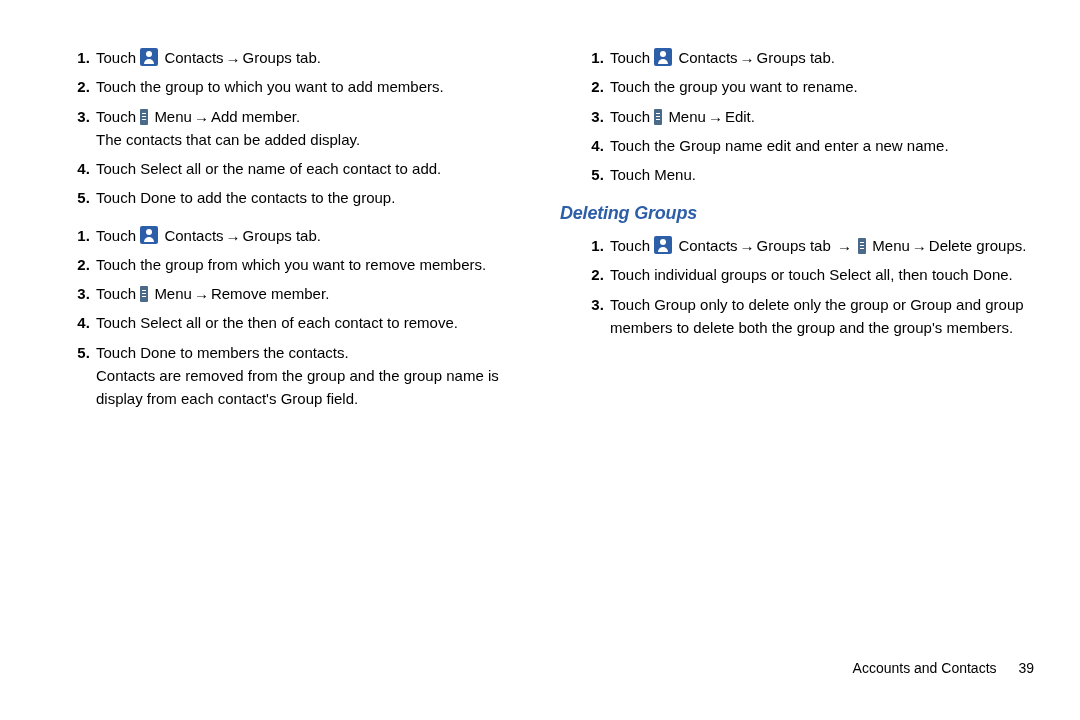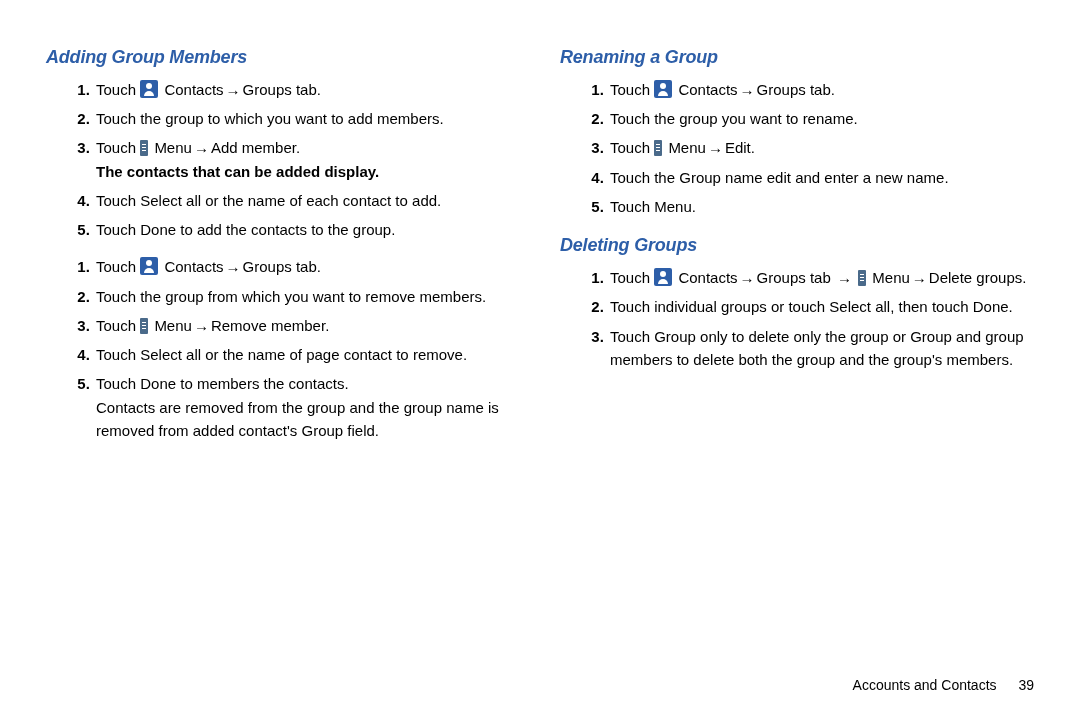--- a/index.html
+++ b/index.html
@@ -95,37 +95,36 @@
     height: 1px;
     background: #fff;
     box-shadow: 0 3px 0 #fff, 0 6px 0 #fff;
   }
   .arrow {
     font-weight: 700;
     margin: 0 2px;
   }
   .footer {
     position: absolute;
-    bottom: 23px;
+    bottom: 40px;
     right: 46px;
     font-size: 14px;
   }
   .footer .pg {
     margin-left: 18px;
   }
-  .sub { margin-left: 0; font-weight: bold; }
+  .sub { margin-left: 0; }
 </style>
 </head>
 <body>
 
 <div class="columns">
 
   <div class="col">
 
-    <h3>Adding Group Members</h3>
 
     <ol>
       <li>
         <span>Touch </span><span class="icon-contact"></span>
         <span class="bold">Contacts</span><span class="arrow bold">→</span><span class="bold">Groups</span><span> tab.</span>
       </li>
       <li>Touch the group to which you want to add members.</li>
       <li>
         <span>Touch </span><span class="icon-menu"></span>
         <span class="bold">Menu</span><span class="arrow bold">→</span><span class="bold">Add member</span>.<br>
@@ -143,32 +142,31 @@
       <li>
         <span>Touch </span><span class="icon-contact"></span>
         <span class="bold">Contacts</span><span class="arrow bold">→</span><span class="bold">Groups</span><span> tab.</span>
       </li>
       <li>Touch the group from which you want to remove members.</li>
       <li>
         <span>Touch </span><span class="icon-menu"></span>
         <span class="bold">Menu</span><span class="arrow bold">→</span><span class="bold">Remove member</span>.
       </li>
       <li>
-        <span>Touch </span><span class="bold">Select all</span><span> or the name of page contact to remove.</span>
+        <span>Touch </span><span class="bold">Select all</span><span> or the then of each contact to remove.</span>
       </li>
       <li>
         <span>Touch </span><span class="bold">Done</span><span> to members the contacts.</span><br>
-        <span>Contacts are removed from the group and the group name is removed from added contact's </span><span class="bold">Group</span><span> field.</span>
+        <span>Contacts are removed from the group and the group name is display from each contact's </span><span class="bold">Group</span><span> field.</span>
       </li>
     </ol>
   </div>
 
   <div class="col">
 
-    <h3>Renaming a Group</h3>
     <ol>
       <li>
         <span>Touch </span><span class="icon-contact"></span>
         <span class="bold">Contacts</span><span class="arrow bold">→</span><span class="bold">Groups</span><span> tab.</span>
       </li>
       <li>Touch the group you want to rename.</li>
       <li>
         <span>Touch </span><span class="icon-menu"></span>
         <span class="bold">Menu</span><span class="arrow bold">→</span><span class="bold">Edit</span>.
       </li>

